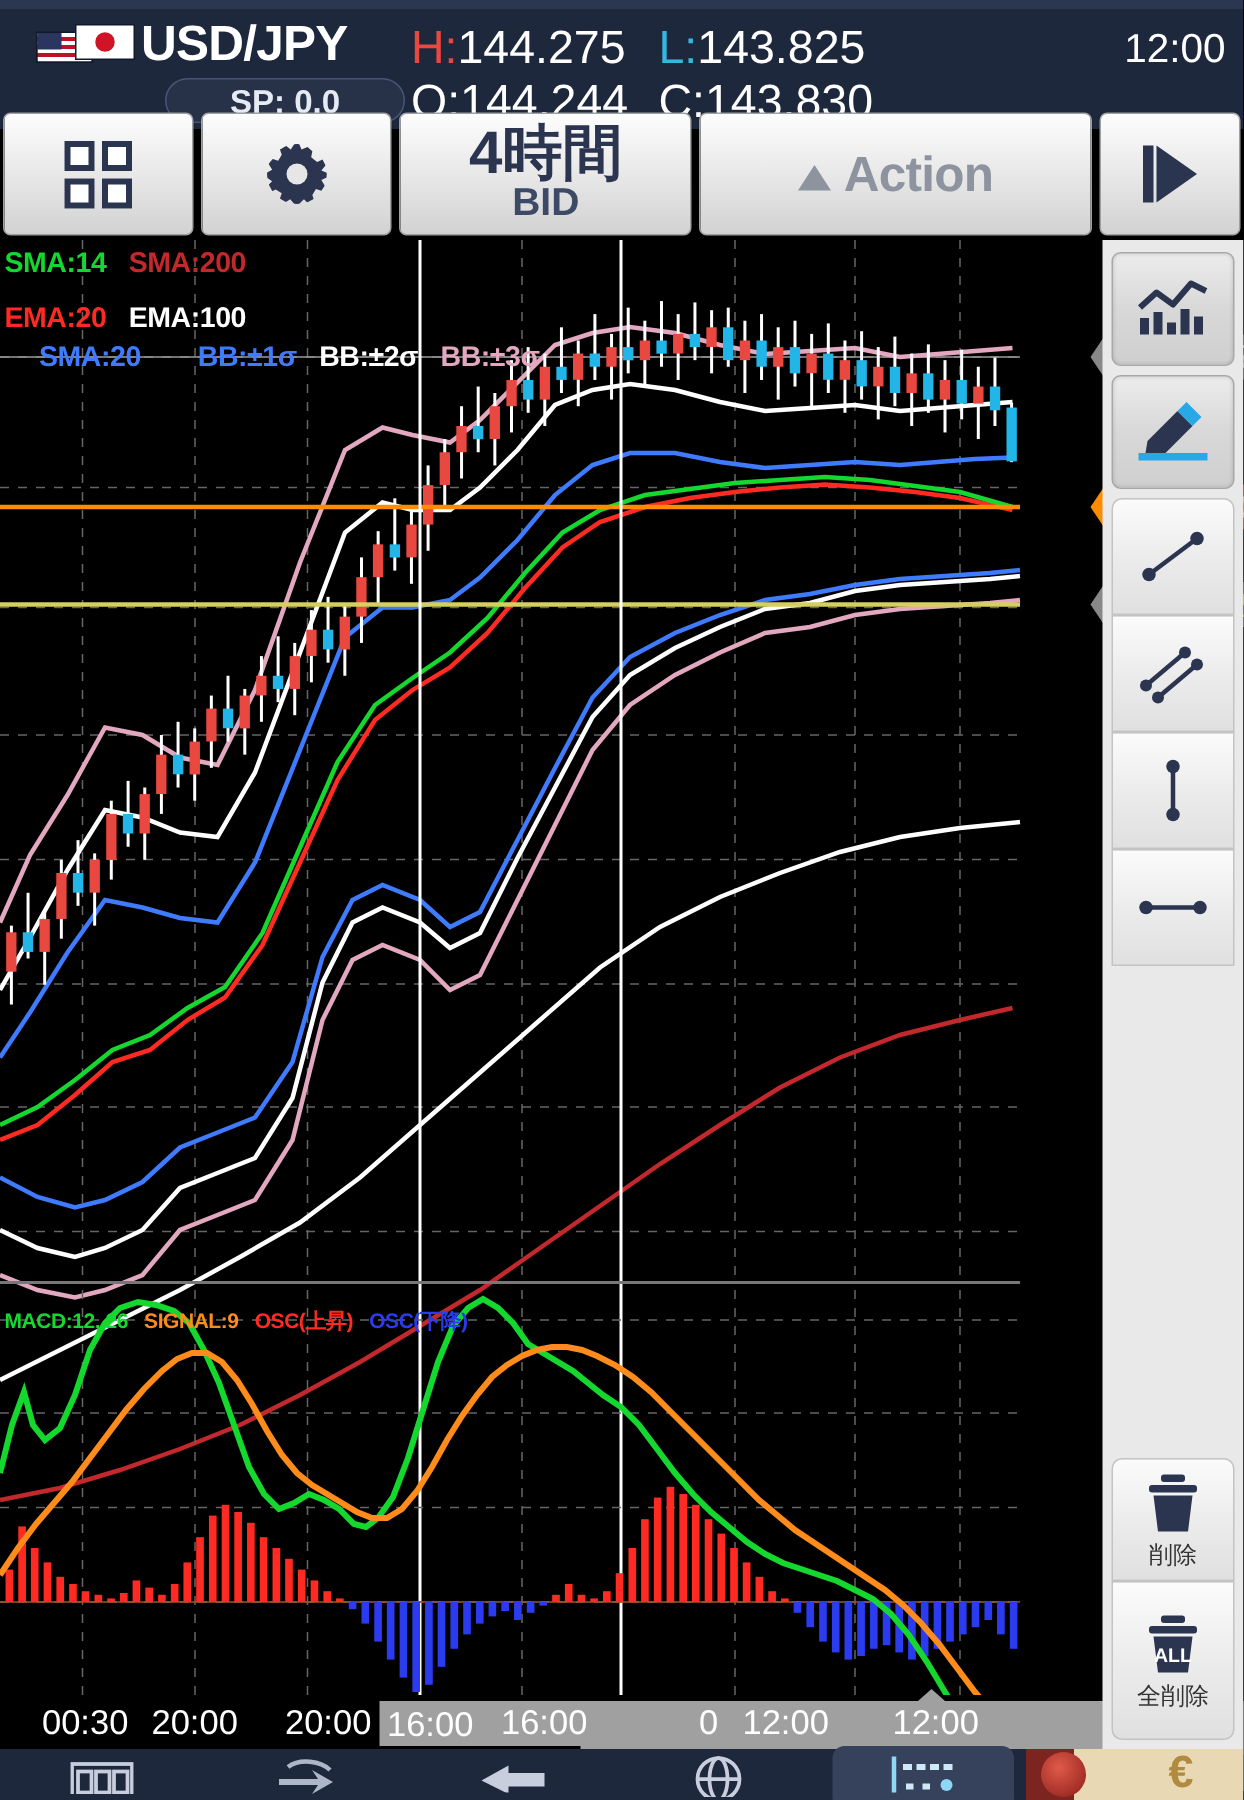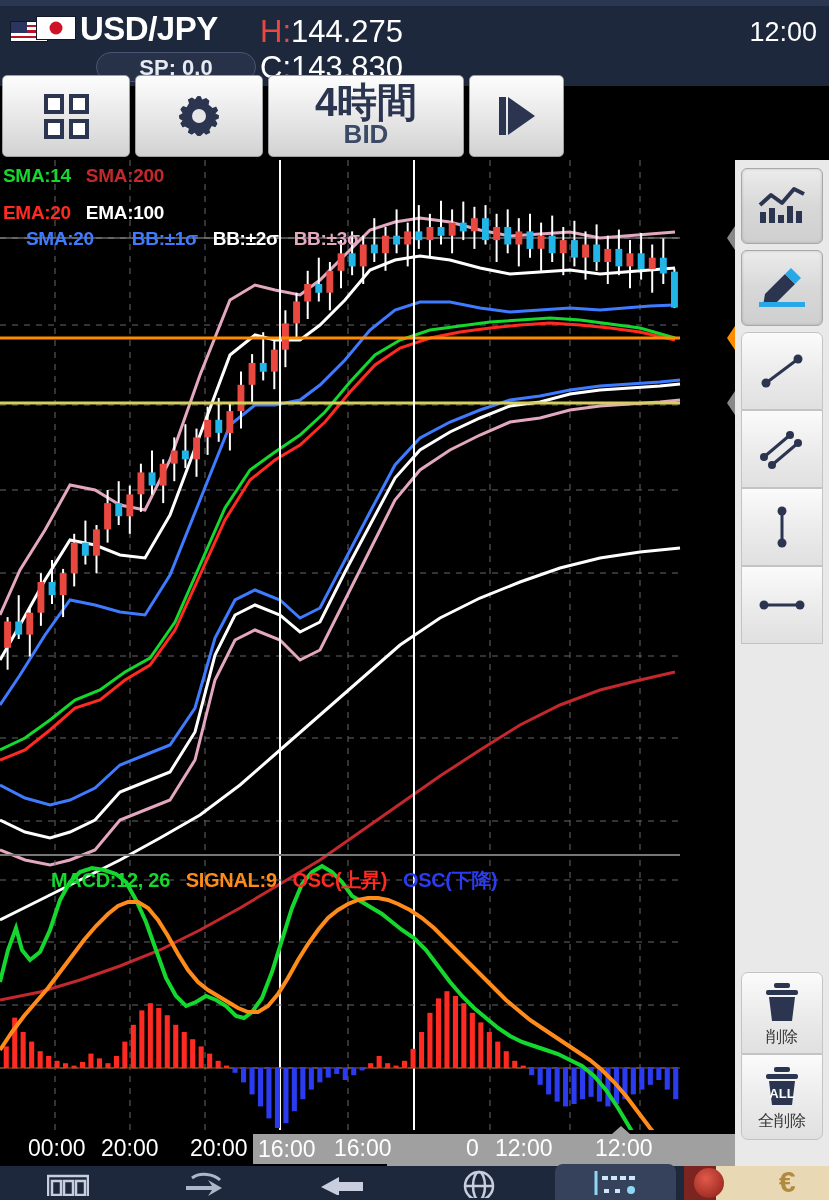--- a/index.html
+++ b/index.html
@@ -11,21 +11,21 @@
     position:relative;
   }
   #app { width:829px; height:1200px; position:relative; background:#000; }
 
   
   .topstrip { height:6px; background:#2b3750; width:100%; }
 
   
   .header {
     position:relative; height:80px; background:#1e283c;
-    padding:4px 12px 0 10px;
+    padding:4px 12px 0 24px;
   }
   .hdr-row { display:flex; align-items:flex-start; }
   .pair-col { width:250px; position:relative; }
   .pair-line { display:flex; align-items:center; gap:8px; margin-top:2px;}
   .flags { width:62px; height:26px; position:relative; flex:none; }
   .flag-us {
     position:absolute; left:0; top:5px; width:38px; height:21px;
     background:linear-gradient(#fff 0 14.2%, #bb1326 14.2% 28.5%, #fff 28.5% 42.8%,
       #bb1326 42.8% 57.1%, #fff 57.1% 71.4%, #bb1326 71.4% 85.7%, #fff 85.7% 100%);
     border:1px solid #10182a;
@@ -124,21 +124,21 @@
   .chart-svg { display:block; }
 
   
   .legend {
     position:absolute; left:3px; font-size:19px; font-weight:bold;
     white-space:nowrap; line-height:20px; letter-spacing:-.3px;
   }
   .lg1 { top:6px; }
   .lg2 { top:43px; }
   .lg3 { top:69px; }
-  .lg-macd { top:710px; font-size:20px;margin-left:48px; }
+  .lg-macd { top:710px; font-size:14px; }
   .c-green{color:#14d82e;} .c-dred{color:#c3282c;} .c-red{color:#ff2a21;}
   .c-white{color:#ffffff;} .c-blue{color:#3f7bff;margin-left:23px;} .c-pink{color:#e3a8c0;}
   .c-orange{color:#ff8c1a;} .c-bblue{color:#2b3bf0;}
 
   
   .price-axis {
     position:absolute; left:735px; top:160px; width:94px; height:1010px;
     background:#000;
   }
   .pax-lbl {
@@ -241,22 +241,24 @@
             <span class="flag-jp"></span>
           </span>
           <span class="pair-name">USD/JPY</span>
         </div>
         <div class="spread-badge">SP: 0.0</div>
       </div>
 
       <div class="ohlc-col">
         <div class="ohlc-row">
           <span class="ohlc-cell"><span class="lbl-h">H:</span><span>144.275</span></span>
+          <span class="ohlc-cell"><span class="lbl-l">L:</span><span>143.825</span></span>
         </div>
         <div class="ohlc-row">
+          <span class="ohlc-cell"><span class="lbl-o">O:</span><span>144.244</span></span>
           <span class="ohlc-cell"><span class="lbl-c">C:</span><span>143.830</span></span>
         </div>
       </div>
 
       <div class="date-col">
         <div>12:00</div>
       </div>
     </div>
   </div>
 
@@ -268,20 +270,24 @@
           <i></i>
           <i></i>
         </span>
     </div>
     <div class="tbtn tb-gear">
       <span class="gear"></span>
     </div>
     <div class="tbtn tb-tf">
       <span class="tf-main">4時間</span>
       <span class="tf-sub">BID</span>
+    </div>
+    <div class="tbtn tb-action">
+      <span class="action-tri"></span>
+      <span class="action-txt">Action</span>
     </div>
     <div class="tbtn tb-next">
       <span class="next-ic">
         <span class="next-bar"></span>
           <span class="next-tri"></span>
       </span>
     </div>
   </div>
 
   <div class="chart-wrap">
@@ -645,21 +651,21 @@
     <div class="pax-lbl" style="top:566px;">139.000</div>
     <div class="pax-lbl" style="top:649px;">138.000</div>
 
     <div class="pax-lbl" style="top:708px;">0.600</div>
     <div class="pax-lbl" style="top:771px;">0.400</div>
     <div class="pax-lbl" style="top:834px;">0.200</div>
     <div class="pax-lbl" style="top:897px;">0.000</div>
   </div>
 
   <div class="time-axis">
-    <div class="tax-lbl" style="left:28px;">00:00</div>
+    <div class="tax-lbl" style="left:28px;">00:30</div>
     <div class="tax-lbl" style="left:101px;">20:00</div>
     <div class="tax-lbl" style="left:190px;">20:00</div>
     <div class="tax-lbl tax-hl" style="left:253px;">16:00</div>
     <div class="tax-lbl" style="left:334px;">16:00</div>
     <div class="tax-lbl tax-hl" style="left:387px;">08:00</div>
     <div class="tax-lbl" style="left:466px;">0</div>
     <div class="tax-lbl" style="left:495px;">12:00</div>
     <div class="tax-lbl" style="left:595px;">12:00</div>
   </div>
 
@@ -724,21 +730,21 @@
 
     <div class="rbtn rounded-top" style="top:812px; height:82px;">
       <svg width="44" height="46" viewBox="0 0 44 46">
         <rect x="14" y="4" width="16" height="5" rx="2" fill="#2b3550"></rect>
         <rect x="6" y="11" width="32" height="5" rx="2" fill="#2b3550"></rect>
         <path d="M9,18 L35,18 L32,42 L12,42 Z" fill="#2b3550"></path>
       </svg>
       <span class="rbtn-lbl">削除</span>
     </div>
 
-    <div class="rbtn rounded-bot" style="top:894px; height:86px;">
+    <div class="rbtn rounded-bot" style="top:894px; height:106px;">
       <svg width="44" height="46" viewBox="0 0 44 46">
         <rect x="14" y="4" width="16" height="5" rx="2" fill="#2b3550"></rect>
         <rect x="6" y="11" width="32" height="5" rx="2" fill="#2b3550"></rect>
         <path d="M9,18 L35,18 L32,42 L12,42 Z" fill="#2b3550"></path>
         <text x="22" y="35" font-size="13" font-weight="bold" fill="#ffffff" text-anchor="middle" font-family="Liberation Sans, sans-serif">ALL</text>
       </svg>
       <span class="rbtn-lbl">全削除</span>
     </div>
   </div>
 

